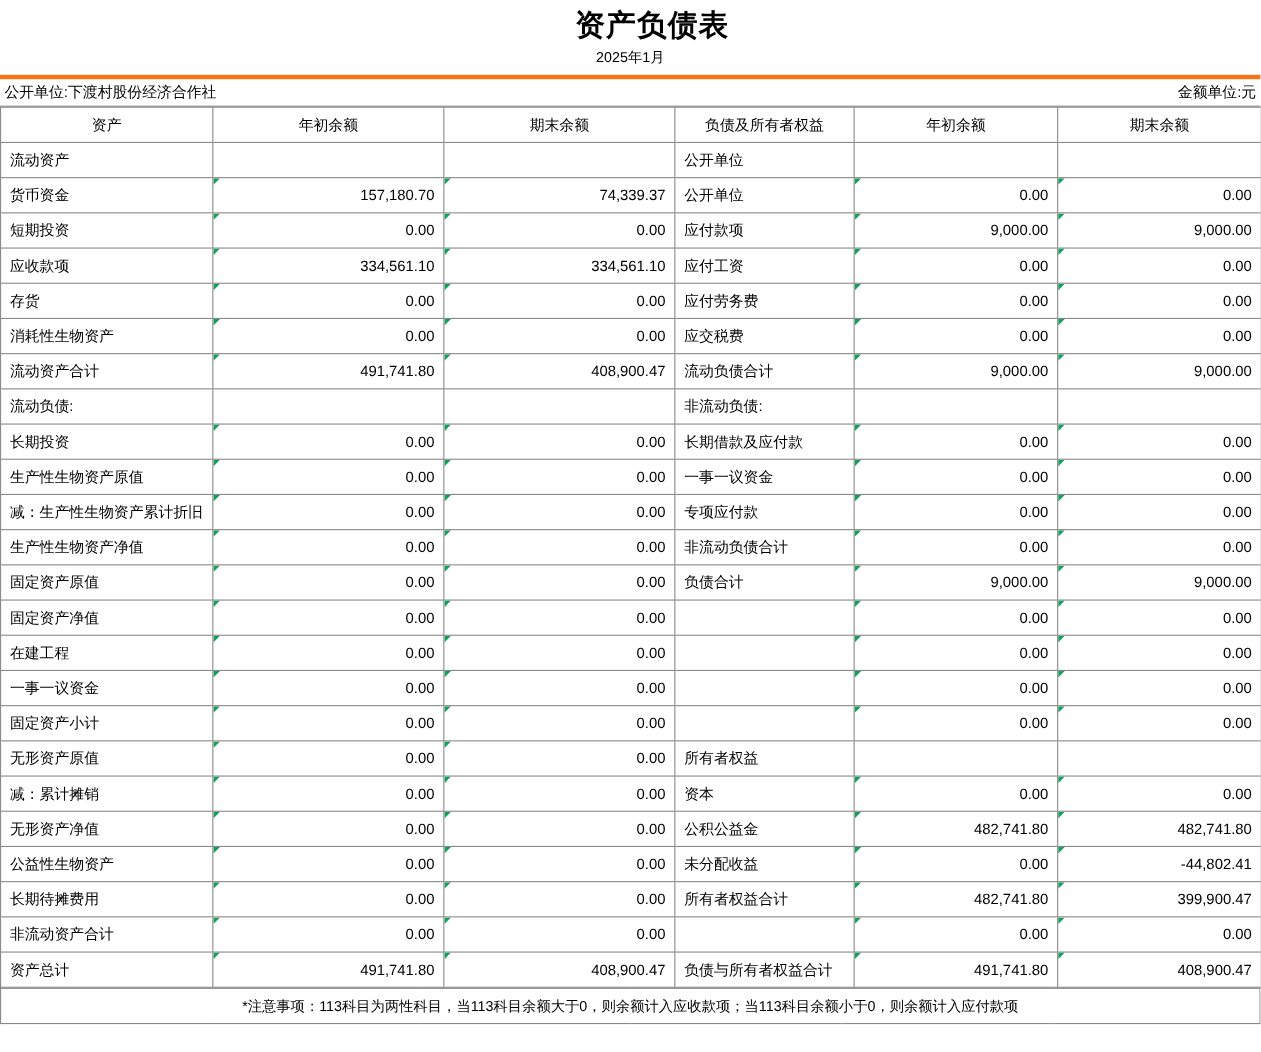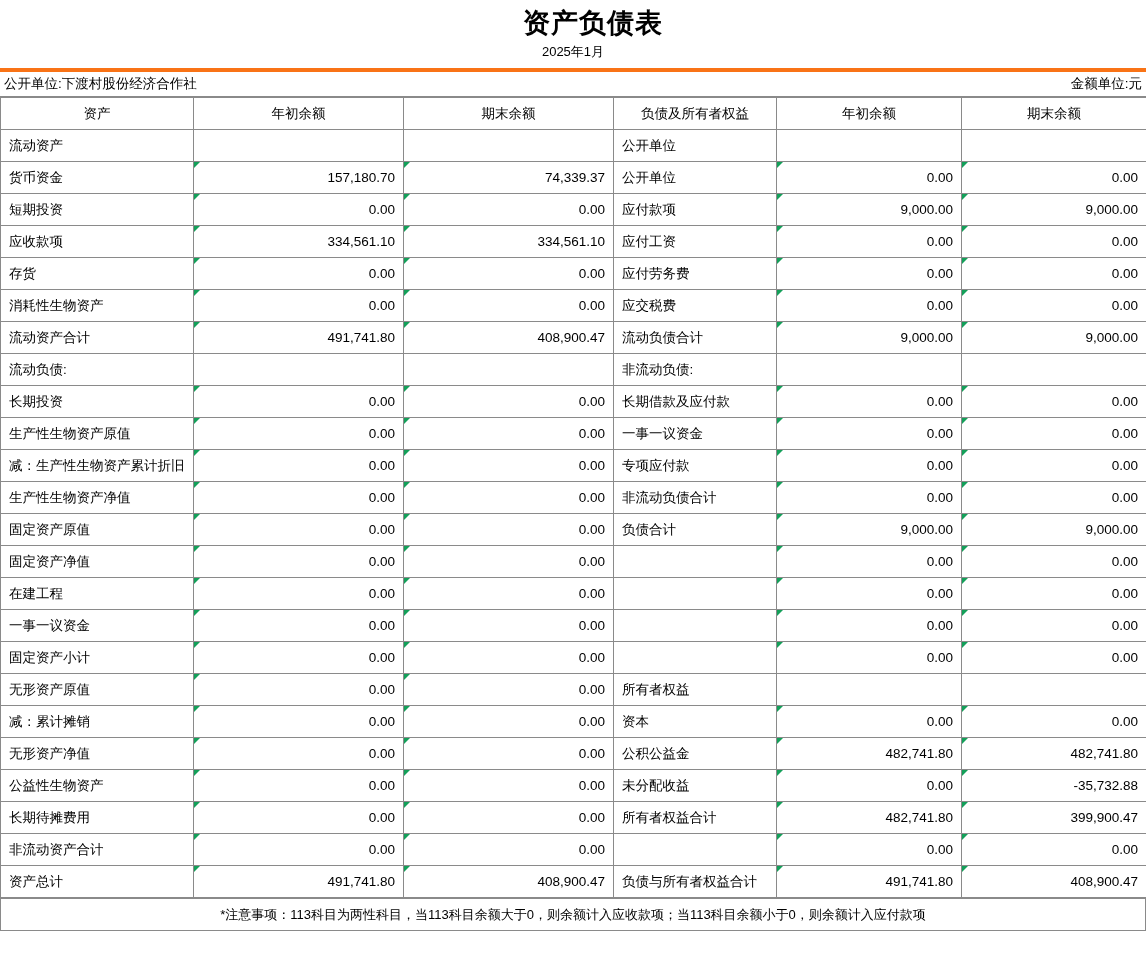--- a/index.html
+++ b/index.html
@@ -287,21 +287,21 @@
           <td class="c-label">公积公益金</td>
           <td class="c-num mark">482,741.80</td>
           <td class="c-num mark">482,741.80</td>
         </tr>
         <tr>
           <td class="c-label">公益性生物资产</td>
           <td class="c-num mark">0.00</td>
           <td class="c-num mark">0.00</td>
           <td class="c-label">未分配收益</td>
           <td class="c-num mark">0.00</td>
-          <td class="c-num mark">-35,732.88</td>
+          <td class="c-num mark">-44,802.41</td>
         </tr>
         <tr>
           <td class="c-label">长期待摊费用</td>
           <td class="c-num mark">0.00</td>
           <td class="c-num mark">0.00</td>
           <td class="c-label">所有者权益合计</td>
           <td class="c-num mark">482,741.80</td>
           <td class="c-num mark">399,900.47</td>
         </tr>
         <tr>

